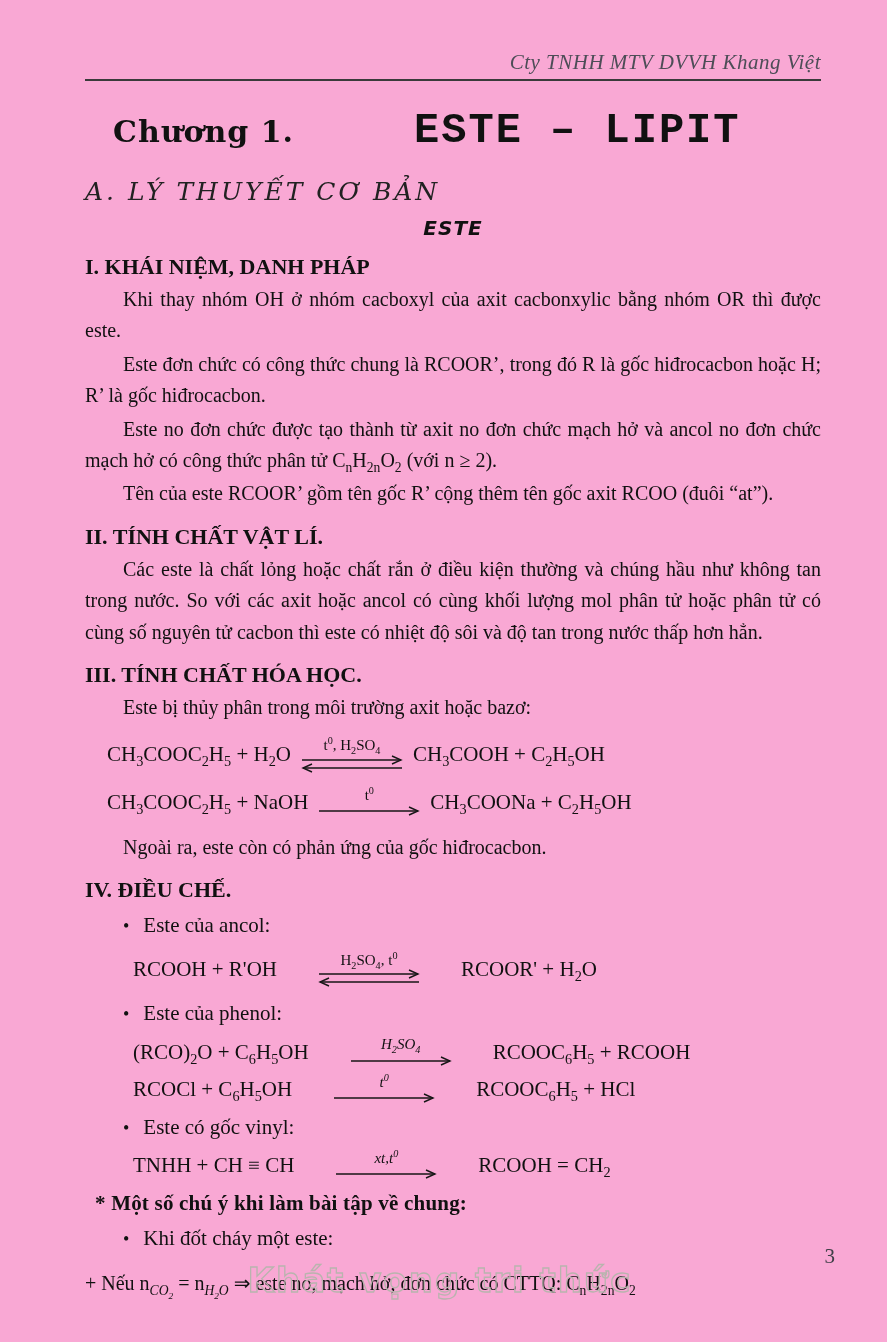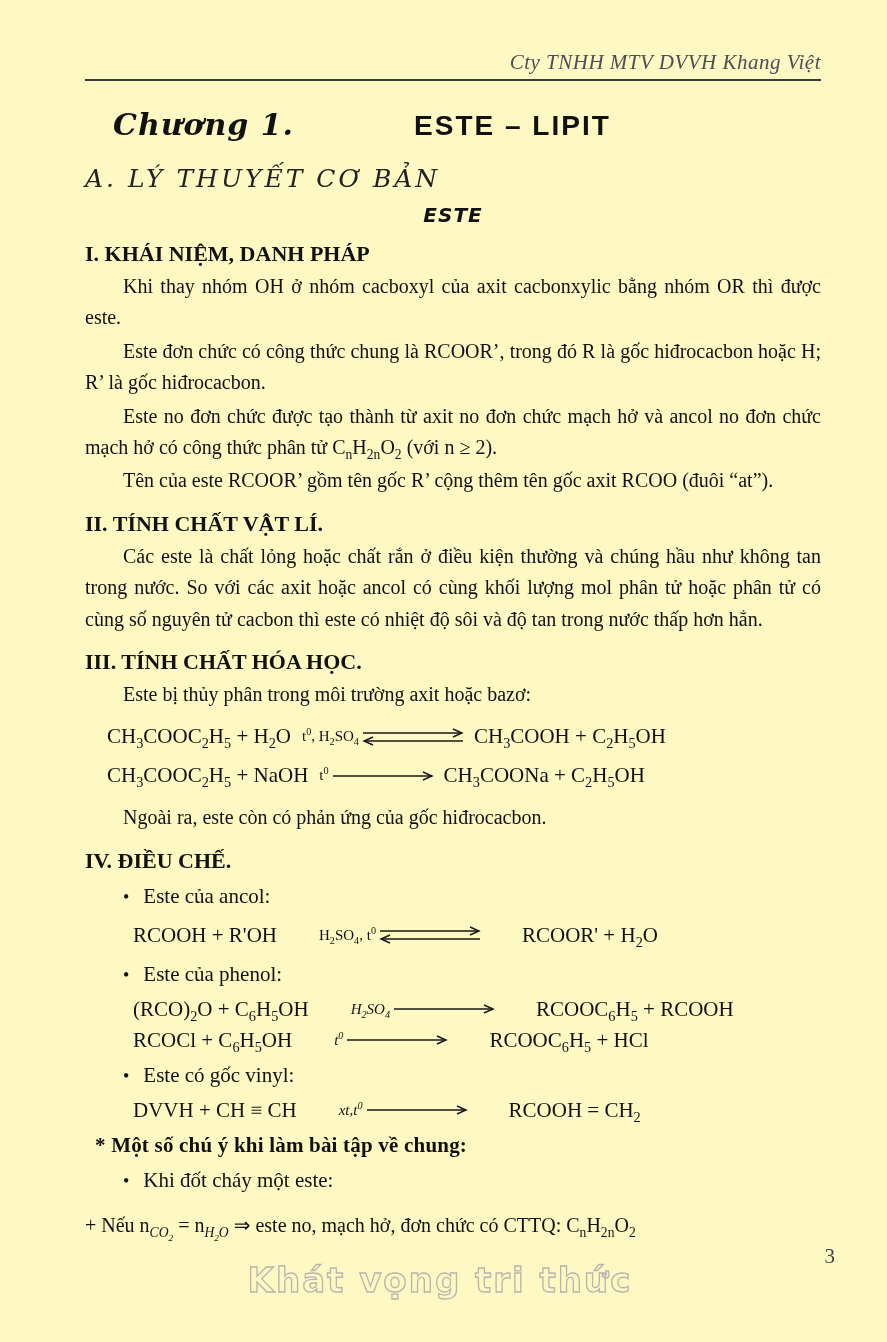--- a/index.html
+++ b/index.html
@@ -1,45 +1,45 @@
 <!DOCTYPE html>
 <html lang="vi"><head>
 <meta charset="utf-8">
 <style>
   html,body{margin:0;padding:0;background:#ffffff;}
   .page{
     position:relative;
     width:887px;height:1342px;
     margin:0 auto;
-    background:#fef9c3;
+    background:#f9a8d4;
     overflow:hidden;
     font-family:"Liberation Serif", serif;
     color:#111;
   }
   .inner{padding:50px 66px 0 85px;}
   
   .hdr{
     text-align:right;
     font-style:italic;
     font-size:21px;
     color:#4d4d57;
     letter-spacing:0.5px;
     padding-bottom:4px;
     border-bottom:2px solid #3a3a3a;
   }
   
   .chapter-row{display:flex;align-items:baseline;margin-top:26px;margin-left:28px;}
   .chapter-label{
     font-family:"DejaVu Serif", serif;
-    font-weight:bold;font-style:italic;font-size:30px;letter-spacing:1px;
+    font-weight:bold;font-size:30px;letter-spacing:1px;
   }
   .chapter-title{
     margin-left:120px;
-    font-weight:bold;font-size:28px;letter-spacing:2px;
-    font-family:Liberation Sans, sans-serif;
+    font-weight:bold;font-size:42px;letter-spacing:2px;
+    font-family:Liberation Mono, monospace;
   }
   .part-a{
     margin-top:22px;
     font-family:"DejaVu Serif", serif;
     font-style:italic;
     font-size:25px;
     letter-spacing:3px;
     color:#222;
   }
   .topic-title{
@@ -67,21 +67,21 @@
   sup{font-size:68%;line-height:0;}
   
   .eq{
     display:flex;align-items:center;
     font-size:21px;
     margin:14px 0;
     white-space:nowrap;
   }
   .eq.ind1{margin-left:22px;}
   .eq.ind2{margin-left:48px;gap:31px;}
-  .rxn{display:inline-flex;align-items:center;margin:0 9px;}
+  .rxn{display:inline-flex;flex-direction:column;align-items:center;margin:0 9px;}
   .rxn-label{font-size:15px;line-height:1.15;white-space:nowrap;padding:0 2px;}
   .rxn-arrow{line-height:0;}
   .rxn-arrow svg{display:block;}
   .eq-side{white-space:nowrap;}
   
   .bullet{
     display:flex;align-items:baseline;
     font-size:21px;
     margin:10px 0 10px 38px;
   }
@@ -235,21 +235,21 @@
           </span>
         </span>
         <span class="eq-side">RCOOC<sub>6</sub>H<sub>5</sub> + HCl</span>
       </div>
 
     <div class="bullet">
       <span class="dot">•</span>
       <span>Este có gốc vinyl:</span>
     </div>
     <div class="eq ind2" style="margin-top:6px;margin-bottom:8px;">
-        <span class="eq-side">DVVH + CH ≡ CH</span>
+        <span class="eq-side">TNHH + CH ≡ CH</span>
         <span class="rxn">
           <span class="rxn-label"><i>xt,t<sup>0</sup></i></span>
           <span class="rxn-arrow">
             <svg width="104" height="14" xmlns="http://www.w3.org/2000/svg">
     <line x1="2" y1="7" x2="101" y2="7" stroke="#161616" stroke-width="1.4" fill="none"></line>
     <polyline points="92,3 101,7 92,11" stroke="#161616" stroke-width="1.4" fill="none"></polyline>
   </svg>
           </span>
         </span>
         <span class="eq-side">RCOOH = CH<sub>2</sub></span>

